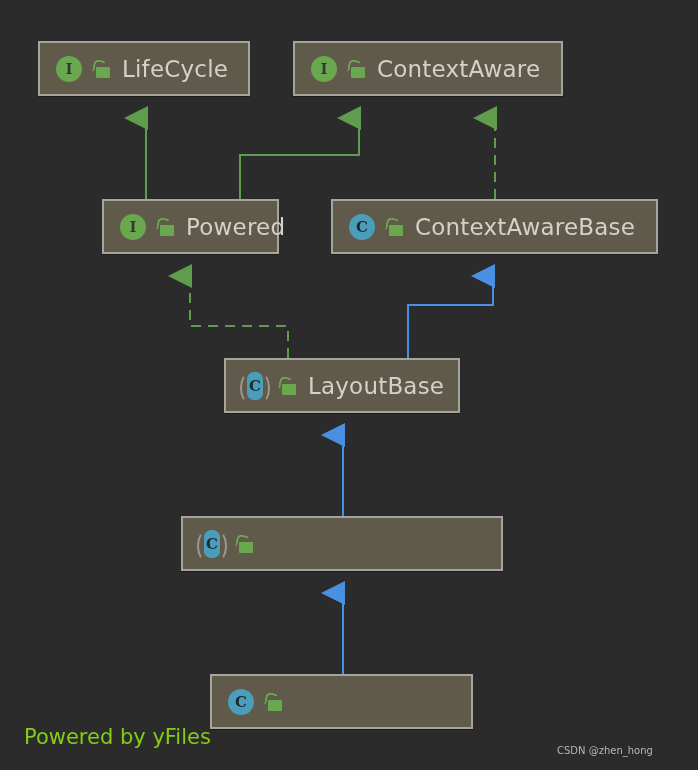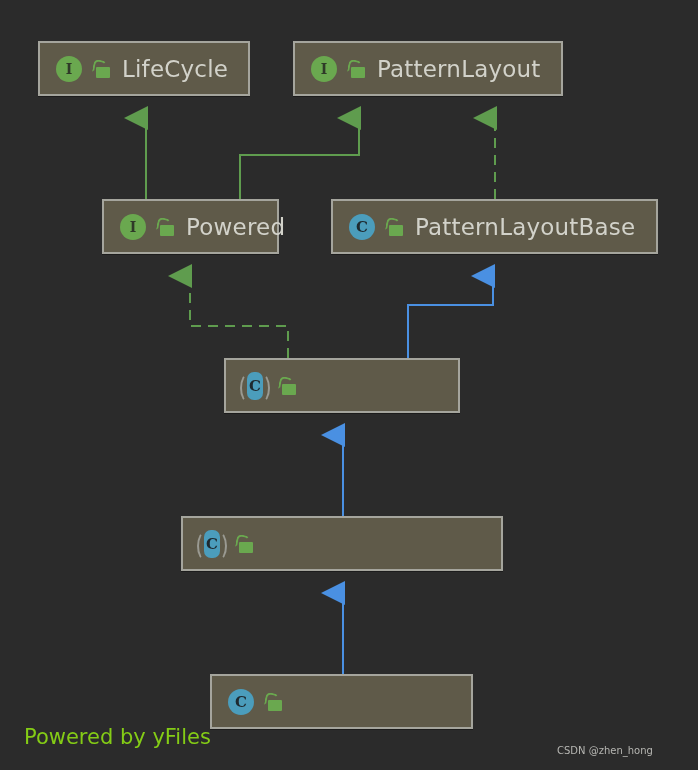--- a/index.html
+++ b/index.html
@@ -190,21 +190,21 @@
   </div>
 
   <div class="node" style="left:293px; top:41px; width:270px; height:55px;">
     <span class="icon-stereotype">
       <span class="ico-interface">I</span>
     </span>
     <span class="icon-lock">
       <span class="lock-shackle"></span>
         <span class="lock-body"></span>
     </span>
-    <span class="node-label">PatternLayout</span>
+    <span class="node-label">ContextAware</span>
   </div>
 
   <div class="node" style="left:102px; top:199px; width:177px; height:55px;">
     <span class="icon-stereotype">
       <span class="ico-interface">I</span>
     </span>
     <span class="icon-lock">
       <span class="lock-shackle"></span>
         <span class="lock-body"></span>
     </span>
@@ -212,33 +212,34 @@
   </div>
 
   <div class="node" style="left:331px; top:199px; width:327px; height:55px;">
     <span class="icon-stereotype">
       <span class="ico-class">C</span>
     </span>
     <span class="icon-lock">
       <span class="lock-shackle"></span>
         <span class="lock-body"></span>
     </span>
-    <span class="node-label">PatternLayoutBase</span>
+    <span class="node-label">ContextAwareBase</span>
   </div>
 
   <div class="node" style="left:224px; top:358px; width:236px; height:55px;">
     <span class="icon-stereotype">
       <span class="ico-abstract-paren left"></span>
       <span class="ico-abstract-core">C</span>
       <span class="ico-abstract-paren right"></span>
     </span>
     <span class="icon-lock">
       <span class="lock-shackle"></span>
         <span class="lock-body"></span>
     </span>
+    <span class="node-label">LayoutBase</span>
   </div>
 
   <div class="node" style="left:181px; top:516px; width:322px; height:55px;">
     <span class="icon-stereotype">
       <span class="ico-abstract-paren left"></span>
       <span class="ico-abstract-core">C</span>
       <span class="ico-abstract-paren right"></span>
     </span>
     <span class="icon-lock">
       <span class="lock-shackle"></span>

